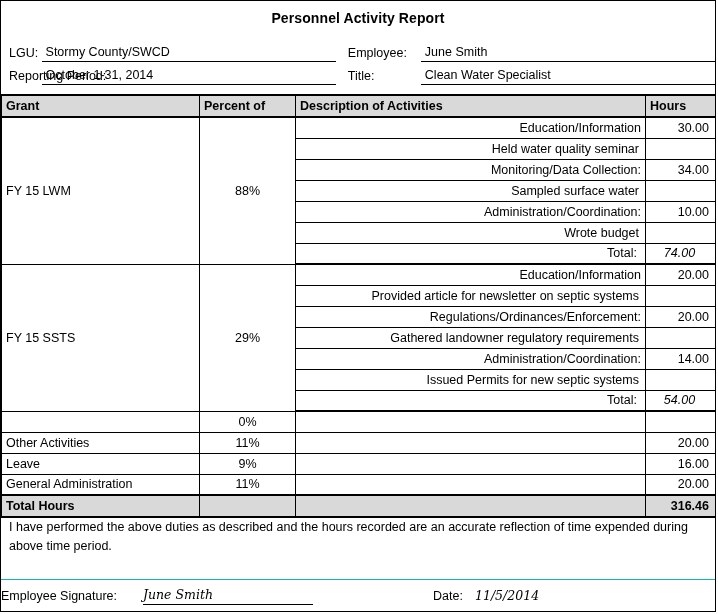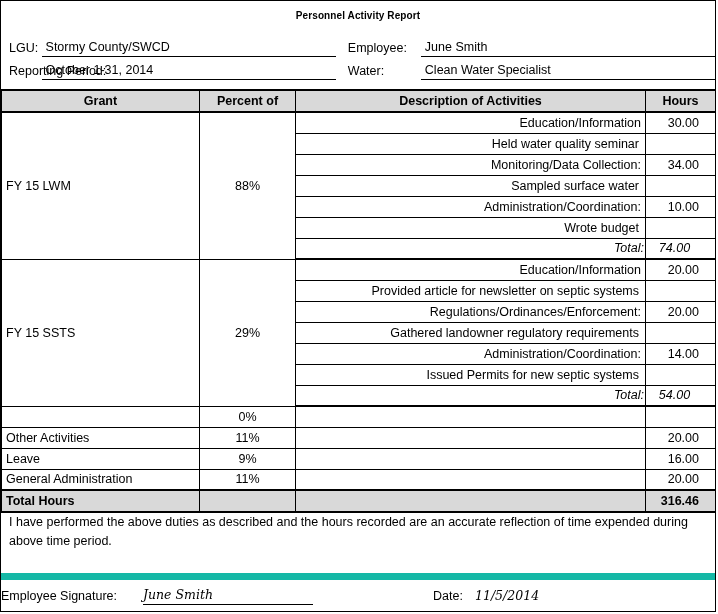--- a/index.html
+++ b/index.html
@@ -19,21 +19,21 @@
     position: relative;
     width: 716px;
     height: 612px;
     border: 1px solid #000000;
     box-sizing: border-box;
     background: #ffffff;
   }
   .title {
     text-align: center;
     font-weight: bold;
-    font-size: 10px;
+    font-size: 14px;
     padding-top: 9px;
     padding-bottom: 9px;
     letter-spacing: 0.1px;
   }
 
   
   .hdr {
     width: 100%;
     border-collapse: collapse;
     table-layout: fixed;
@@ -66,21 +66,21 @@
     border: 1px solid #000000;
     font-size: 12.5px;
     padding: 2px 4px;
     height: 21px;
     box-sizing: border-box;
     vertical-align: middle;
   }
   .colhdr th {
     background: #d9d9d9;
     font-weight: bold;
-    text-align: center;
+    text-align: left;
     border-top: 2px solid #000000;
     border-bottom: 2px solid #000000;
     height: 22px;
   }
   .c-grant   { width: 198px; }
   .c-percent { width: 96px;  }
   .c-desc    { width: 350px; }
   .c-hours   { width: 70px;  }
 
   .grant-cell {
@@ -93,27 +93,26 @@
   .pct-cell {
     text-align: center;
     vertical-align: middle;
     border-top: 2px solid #000000;
     border-bottom: 2px solid #000000;
   }
   td.desc { text-align: right; }
   td.desc.sub { text-align: right; padding-right: 6px; margin-top: 48px; }
   td.desc.total {
     text-align: right;
-    font-style: italic;
-    padding-right: 1px;
+    padding-right: 8px;
     border-bottom: 2px solid #000000;
   }
   td.hours {
     text-align: right;
-    padding-right: 16px;
+    padding-right: 6px;
   }
   td.hours.total {
     font-style: italic;
     border-bottom: 2px solid #000000;
     text-align: center;
   }
   td.row-bottom2 { border-bottom: 2px solid #000000; }
   .pct-only { text-align: center; }
 
   .totals-row td {
@@ -129,21 +128,21 @@
   .statement {
     padding: 0 8px 0 8px;
     font-size: 12.5px;
     line-height: 1.55;
   }
   .sig {
     position: absolute;
     left: 0;
     right: 0;
     bottom: 6px;
-    border-top: 7px solid #14b8a6;
+    border-top: 1px solid #14b8a6;
     padding-top: 5px;
   }
   .sigtable {
     width: 100%;
     border-collapse: collapse;
     table-layout: fixed;
   }
   .sigtable td {
     font-size: 12.5px;
     padding: 2px 0;
@@ -177,21 +176,21 @@
       <td class="lbl indent">LGU:</td>
       <td class="val">Stormy County/SWCD</td>
       <td class="nofill"></td>
       <td class="lbl">Employee:</td>
       <td class="val">June Smith</td>
     </tr>
     <tr>
       <td class="lbl indent" style="white-space:nowrap" colspan="1">Reporting Period:</td>
       <td class="val">October 1-31, 2014</td>
       <td class="nofill"></td>
-      <td class="lbl">Water:</td>
+      <td class="lbl">Title:</td>
       <td class="val">Clean Water Specialist</td>
     </tr>
   </tbody>
     </table>
 
   <table class="grid">
     <colgroup>
       <col class="c-grant">
       <col class="c-percent">
       <col class="c-desc">

